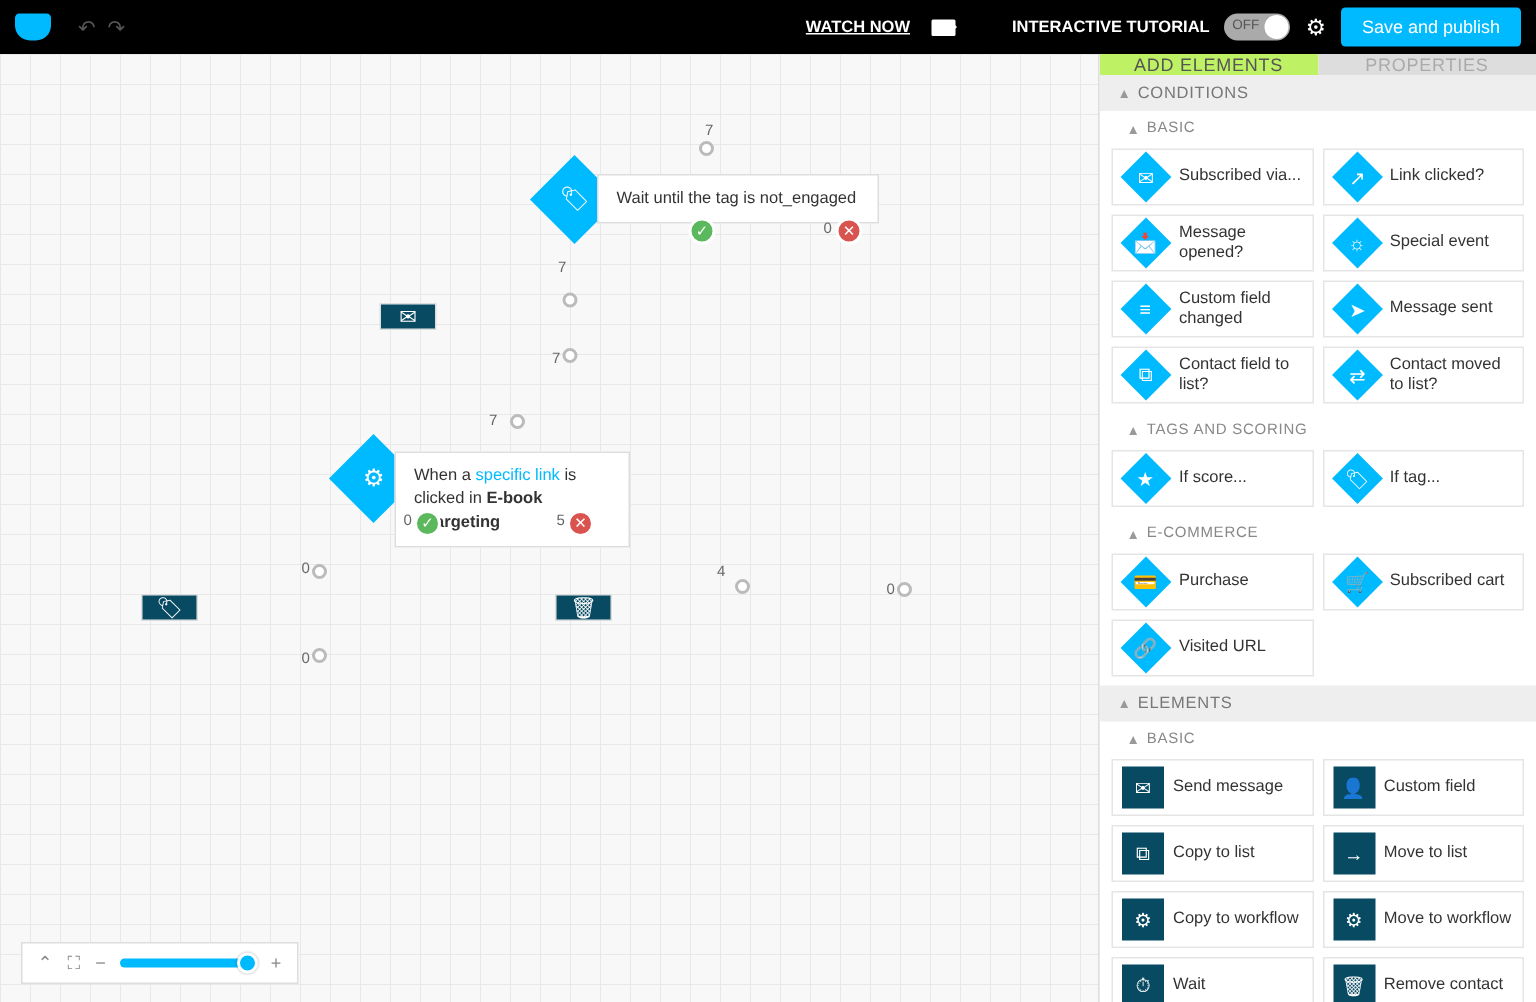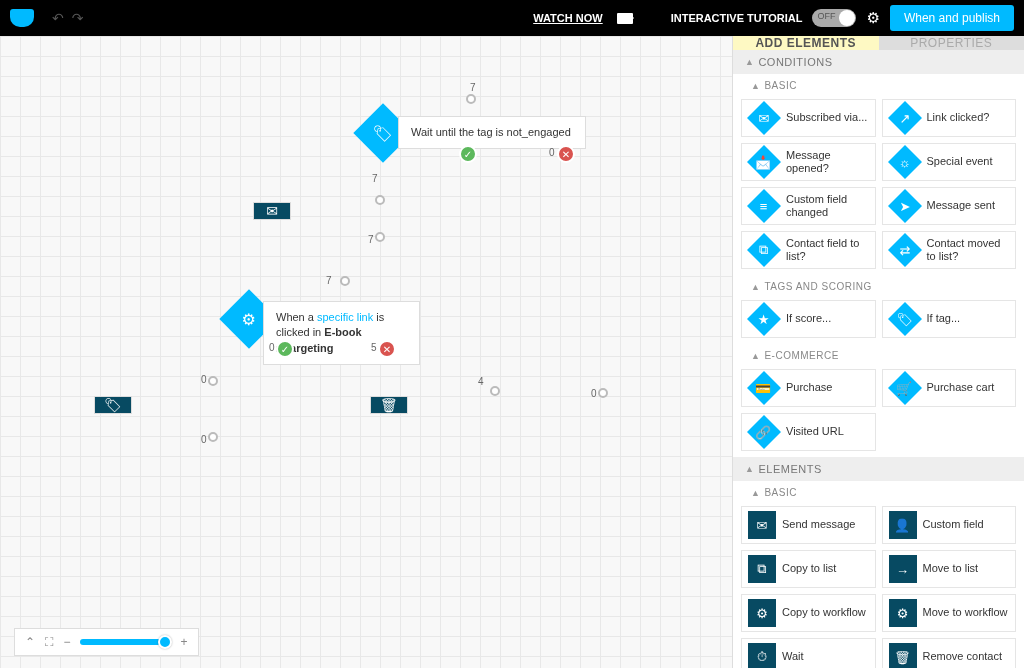--- a/index.html
+++ b/index.html
@@ -45,21 +45,21 @@
 
 .zoom-controls { position: absolute; bottom: 12px; left: 14px; background: #fff; border: 1px solid #ddd; padding: 6px 10px; display: flex; align-items: center; gap: 10px; }
 .zoom-icon { color: #888; font-size: 12px; cursor: pointer; }
 .slider { width: 90px; height: 6px; background: #00baff; border-radius: 3px; position: relative; }
 .slider-knob { position: absolute; right: -2px; top: -4px; width: 14px; height: 14px; background: #00baff; border: 2px solid #fff; border-radius: 50%; box-shadow: 0 0 2px rgba(0,0,0,.3); }
 
 
 .sidebar { width: 292px; background: #fff; border-left: 1px solid #ddd; display: flex; flex-direction: column; overflow-y: auto; }
 .tabs { display: flex; height: 46px; }
 .tab { flex: 1; display: flex; align-items: center; justify-content: center; font-size: 12px; letter-spacing: .5px; color: #555; cursor: pointer; }
-.tab.active { background: #fef9c3; font-weight: bold; }
+.tab.active { background: #bef264; }
 .tab.inactive { background: #ddd; color: #aaa; }
 .section-header { background: #eee; padding: 6px 12px; font-size: 11px; color: #777; letter-spacing: .5px; display:flex; align-items:center; gap:4px;}
 .subsection-header { padding: 6px 18px 2px; font-size: 10px; color: #888; letter-spacing: .5px; display:flex; align-items:center; gap:4px;}
 .grid2 { display: grid; grid-template-columns: 1fr 1fr; gap: 6px; padding: 6px 8px; }
 .element { background: #fff; border: 1px solid #e5e5e5; display: flex; align-items: center; height: 38px; font-size: 11px; cursor: grab; }
 .el-icon { width: 32px; height: 32px; margin: 0 6px; display: flex; align-items: center; justify-content: center; color: #fff; font-size: 13px; }
 .el-icon.diamond-sm { transform: rotate(45deg); background: #00baff; width: 24px; height: 24px; margin: 0 10px;}
 .el-icon.diamond-sm span { transform: rotate(-45deg); }
 .el-icon.square-sm { background: #074a62; width: 28px; height: 28px; }
 .el-label { flex: 1; padding-right: 4px; line-height: 1.2; }
@@ -78,21 +78,21 @@
   <div class="spacer"></div>
   <span class="watch-now">WATCH NOW</span>
   <span class="video-icon"></span>
   <div class="spacer" style="flex:0 0 18px"></div>
   <span class="tutorial-label">INTERACTIVE TUTORIAL</span>
   <div class="toggle">
     <span class="toggle-label">OFF</span>
     <div class="toggle-knob"></div>
   </div>
   <span class="gear">⚙</span>
-  <button class="save-btn">When and publish</button>
+  <button class="save-btn">Save and publish</button>
 </div>
 
 <div class="workspace">
 
   <div class="canvas">
     <svg class="connectors">
       <path d="M 471 60 L 471 76" stroke="#bbb" stroke-width="3" fill="none"></path>
       <path d="M 468 120 C 440 155, 395 130, 380 165" stroke="#5cb85c" stroke-width="3" fill="none"></path>
       <path d="M 380 195 C 380 210, 380 220, 380 240" stroke="#999" stroke-width="3" fill="none"></path>
       <path d="M 335 264 C 310 300, 295 280, 282 310" stroke="#5cb85c" stroke-width="3" fill="none"></path>
@@ -253,21 +253,21 @@
       <div class="element">
           <div class="el-icon diamond-sm">
             <span>💳</span>
           </div>
           <div class="el-label">Purchase</div>
         </div>
       <div class="element">
           <div class="el-icon diamond-sm">
             <span>🛒</span>
           </div>
-          <div class="el-label">Purchase cart</div>
+          <div class="el-label">Subscribed cart</div>
         </div>
       <div class="element">
           <div class="el-icon diamond-sm">
             <span>🔗</span>
           </div>
           <div class="el-label">Visited URL</div>
         </div>
     </div>
 
     <div class="section-header">

